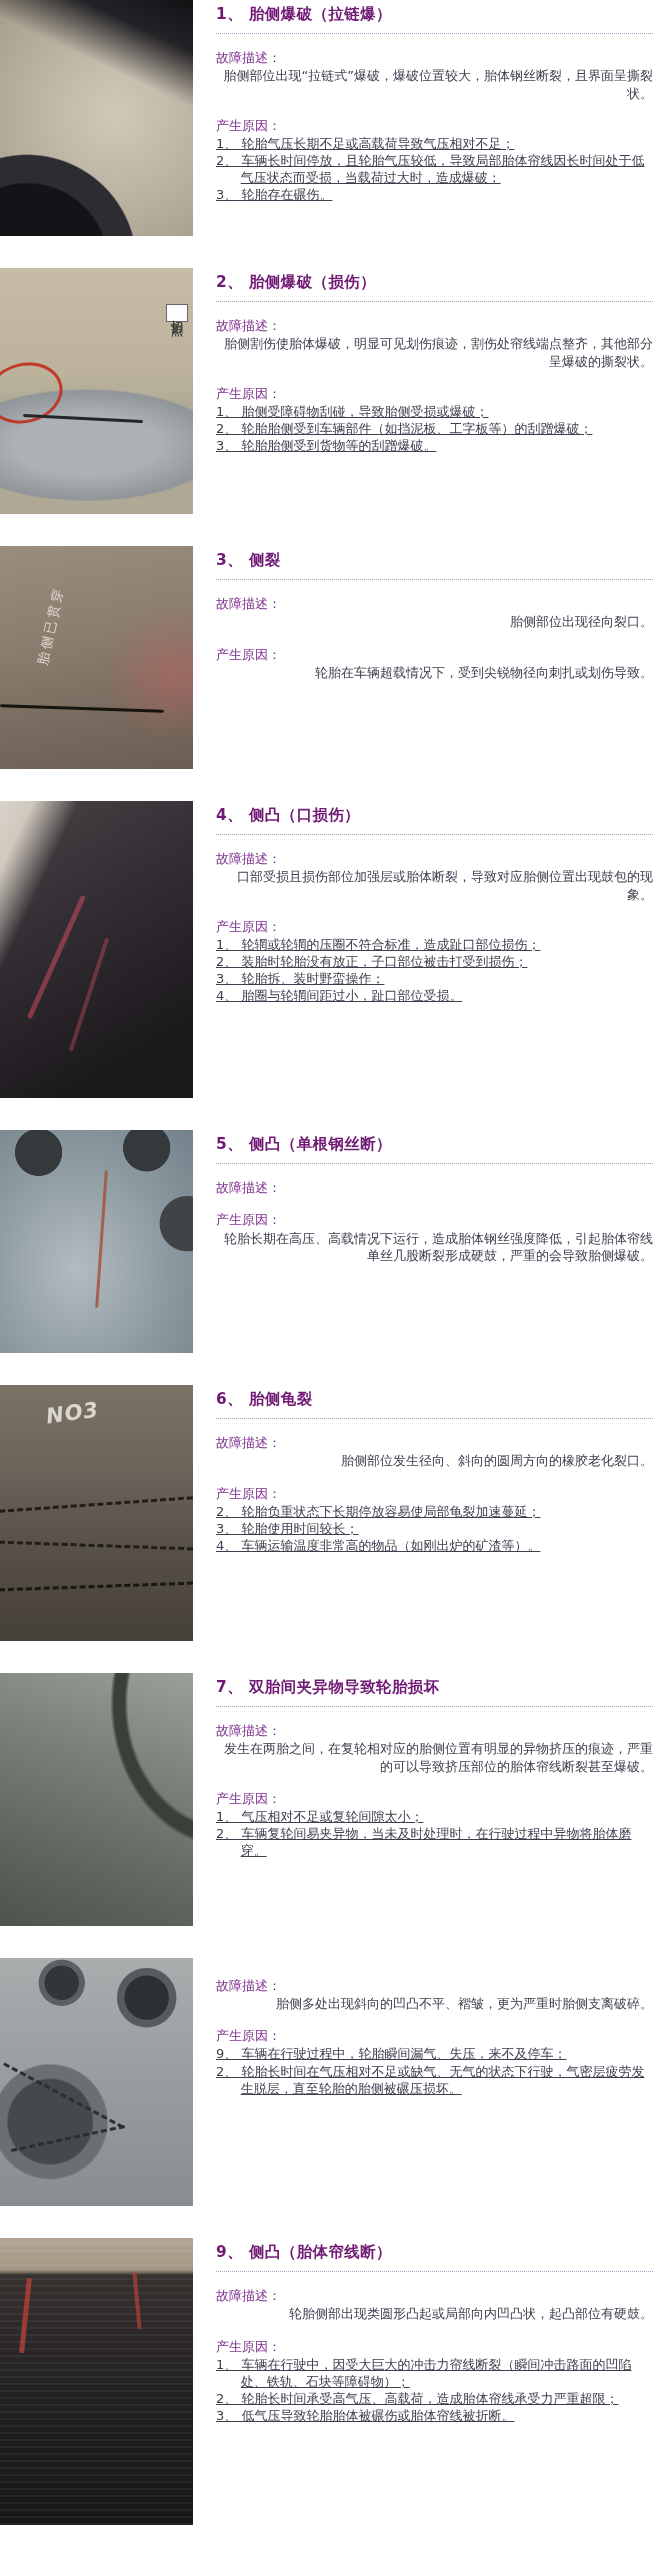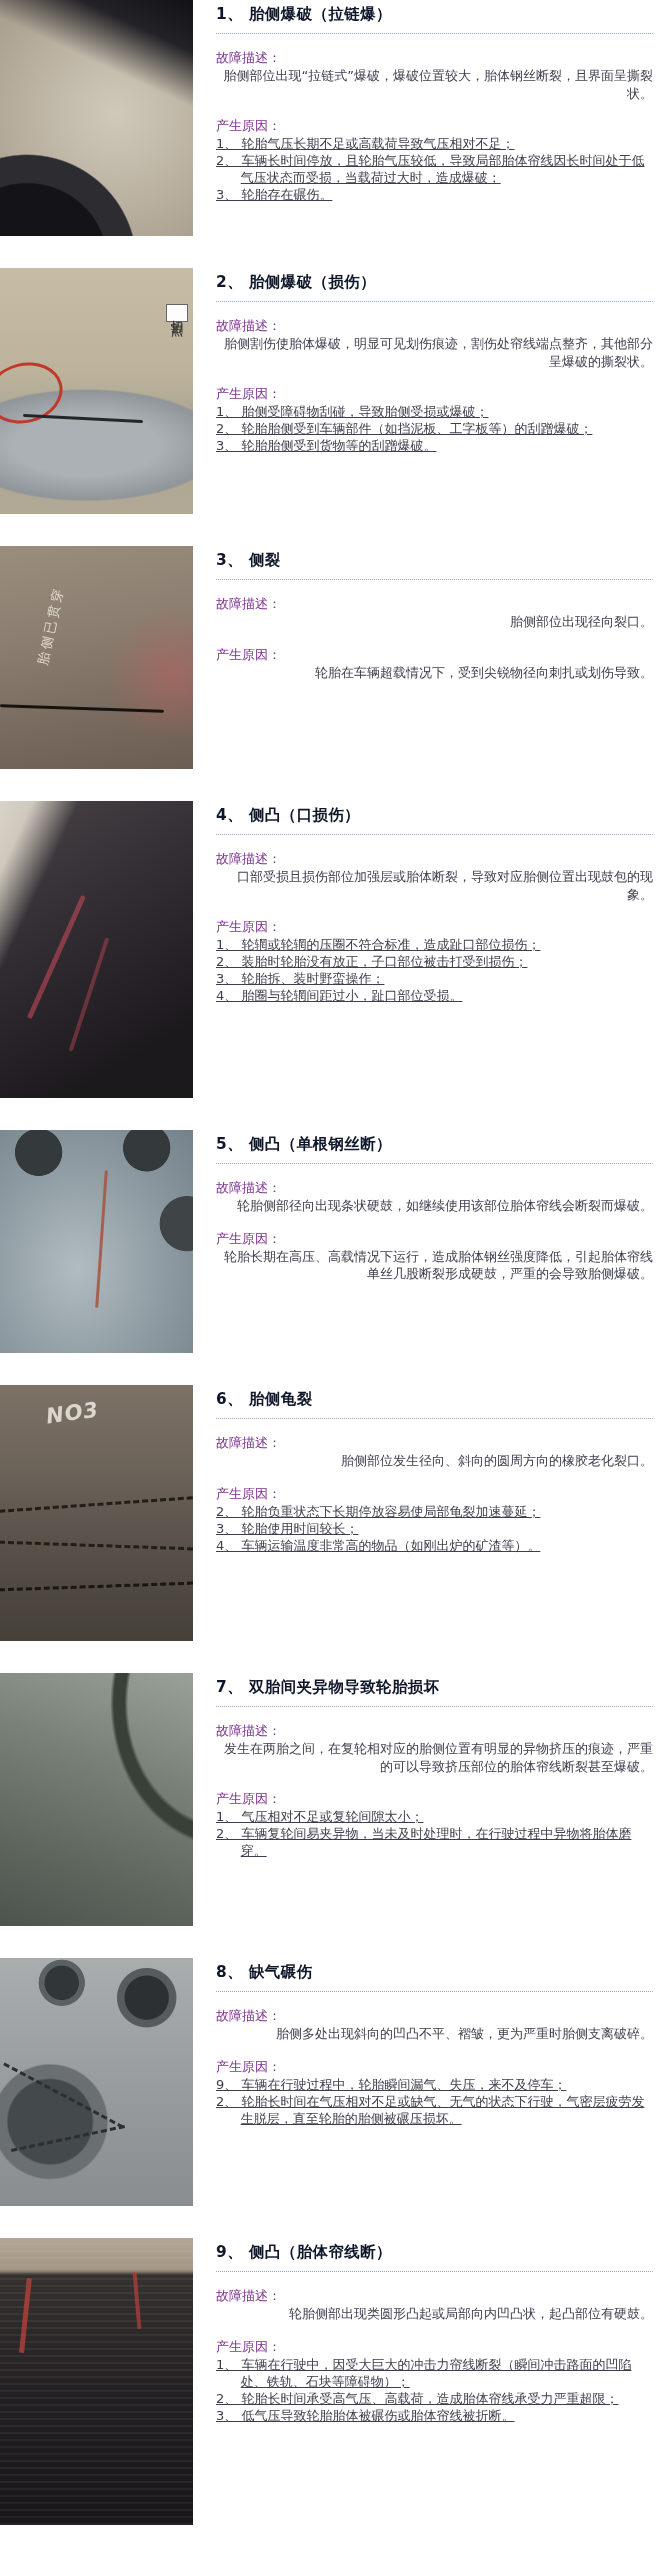--- a/index.html
+++ b/index.html
@@ -1,21 +1,21 @@
 <!DOCTYPE html>
 <html><head>
 <meta charset="utf-8">
 <style>
   html,body{margin:0;padding:0;background:#ffffff;}
   body{width:669px;font-family:"DejaVu Sans","Liberation Sans",sans-serif;color:#3e3e4e;}
   .page{width:669px;padding:0 0 40px 0;background:#fff;}
   .sec{display:flex;align-items:flex-start;margin-bottom:32px;}
   .photo{position:relative;width:193px;flex:0 0 193px;overflow:hidden;}
   .txt{flex:1;padding:4px 16px 0 23px;font-size:13px;line-height:1.32;}
-  h2{font-size:15.4px;font-weight:bold;color:#0f172a;letter-spacing:0.5px;
+  h2{font-size:15.4px;font-weight:bold;color:#701a75;letter-spacing:0.5px;
      margin:0 0 6px 0;padding-bottom:9px;border-bottom:1.5px dotted #8fa9c6;}
   .lbl{color:#7b2f8e;font-weight:normal;font-size:13px;margin:15px 0 1px 0;}
   .desc{margin:0;text-align:right;}
   .desc:empty{display:none;}
   ul.causes{list-style:none;margin:0;padding:0;text-decoration:underline;}
   ul.causes:empty{display:none;}
   ul.causes li{padding-left:1.9em;text-indent:-1.9em;}
 
   
   .p1{height:236px;background:
@@ -151,21 +151,20 @@
     </div>
   </section>
 
   <section class="sec">
     <div class="photo p5">
       <div class="redline r5"></div>
     </div>
     <div class="txt">
       <h2>5、 侧凸（单根钢丝断）</h2>
       <div class="lbl">故障描述：</div>
-      <p class="desc">轮胎侧部径向出现条状硬鼓，如继续使用该部位胎体帘线会断裂而爆破。</p>
       <div class="lbl">产生原因：</div>
       <p class="desc">轮胎长期在高压、高载情况下运行，造成胎体钢丝强度降低，引起胎体帘线单丝几股断裂形成硬鼓，严重的会导致胎侧爆破。</p>
 
     </div>
   </section>
 
   <section class="sec">
     <div class="photo p6">
       <div class="dash-crack c6a"></div>
       <div class="dash-crack c6b"></div>
@@ -200,21 +199,20 @@
         </ul>
     </div>
   </section>
 
   <section class="sec">
     <div class="photo p8">
       <div class="dash-crack c8a"></div>
       <div class="dash-crack c8b"></div>
     </div>
     <div class="txt">
-      <h2>8、 缺气碾伤</h2>
       <div class="lbl">故障描述：</div>
       <p class="desc">胎侧多处出现斜向的凹凸不平、褶皱，更为严重时胎侧支离破碎。</p>
       <div class="lbl">产生原因：</div>
 
       <ul class="causes">
           <li>9、 车辆在行驶过程中，轮胎瞬间漏气、失压，来不及停车；</li>
           <li>2、 轮胎长时间在气压相对不足或缺气、无气的状态下行驶，气密层疲劳发生脱层，直至轮胎的胎侧被碾压损坏。</li>
         </ul>
     </div>
   </section>

